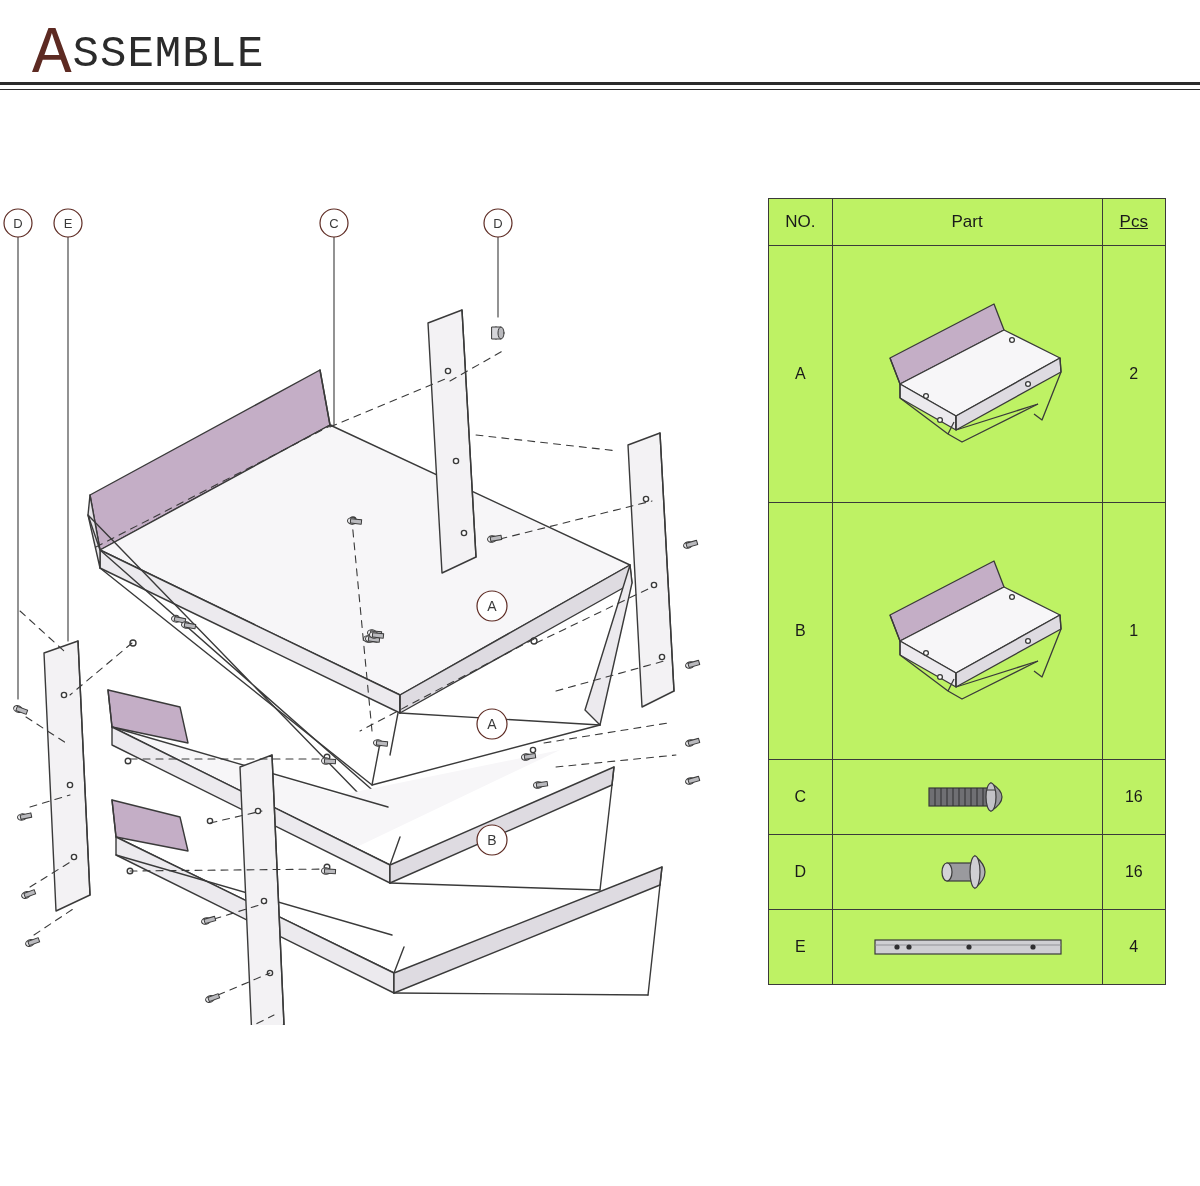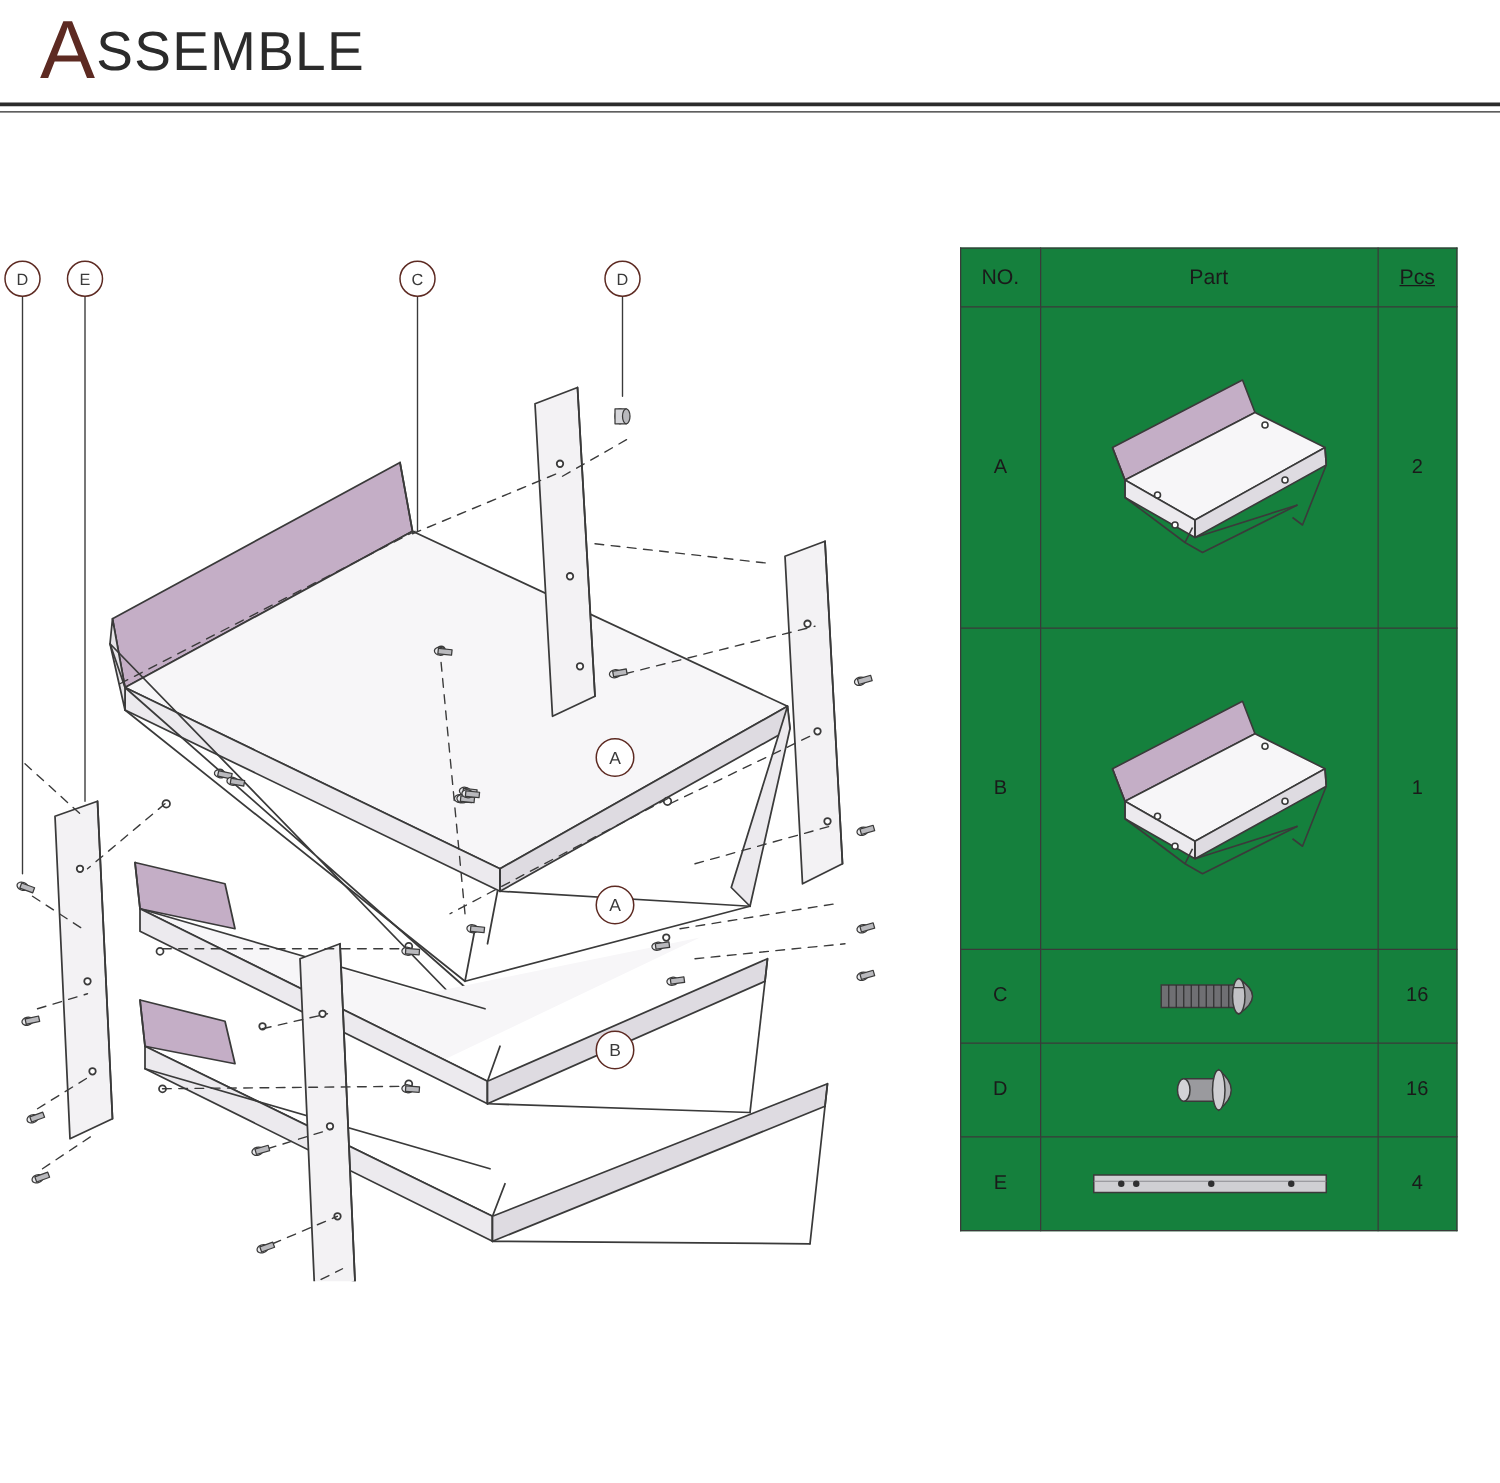--- a/index.html
+++ b/index.html
@@ -20,25 +20,26 @@
   .header {
     position: absolute;
     left: 0;
     top: 0;
     width: 1200px;
     height: 90px;
   }
   .title {
     position: absolute;
     left: 32px;
-    top: 6px;
+    top: 22px;
     font-size: 44px;
     letter-spacing: 1px;
     color: #2b2b2b;
     white-space: nowrap;
+    font-family: Liberation Mono, monospace;
   }
   .title .drop {
     font-size: 66px;
     color: #5d2a22;
     font-weight: normal;
     line-height: 1;
     vertical-align: -6px;
   }
   .title .rest {
     font-size: 44px;
@@ -72,21 +73,21 @@
   .illustration svg { display: block; }
 
   
   .parts-table {
     position: absolute;
     left: 768px;
     top: 198px;
     width: 398px;
     border: 1.5px solid #3a3a3a;
     border-collapse: collapse;
-    background: #15803d;
+    background: #bef264;
   }
   .parts-table td, .parts-table th {
     border: 1.5px solid #3a3a3a;
     text-align: center;
     vertical-align: middle;
     font-size: 16px;
     font-weight: normal;
     color: #1a1a1a;
   }
   .col-no  { width: 62px; }

